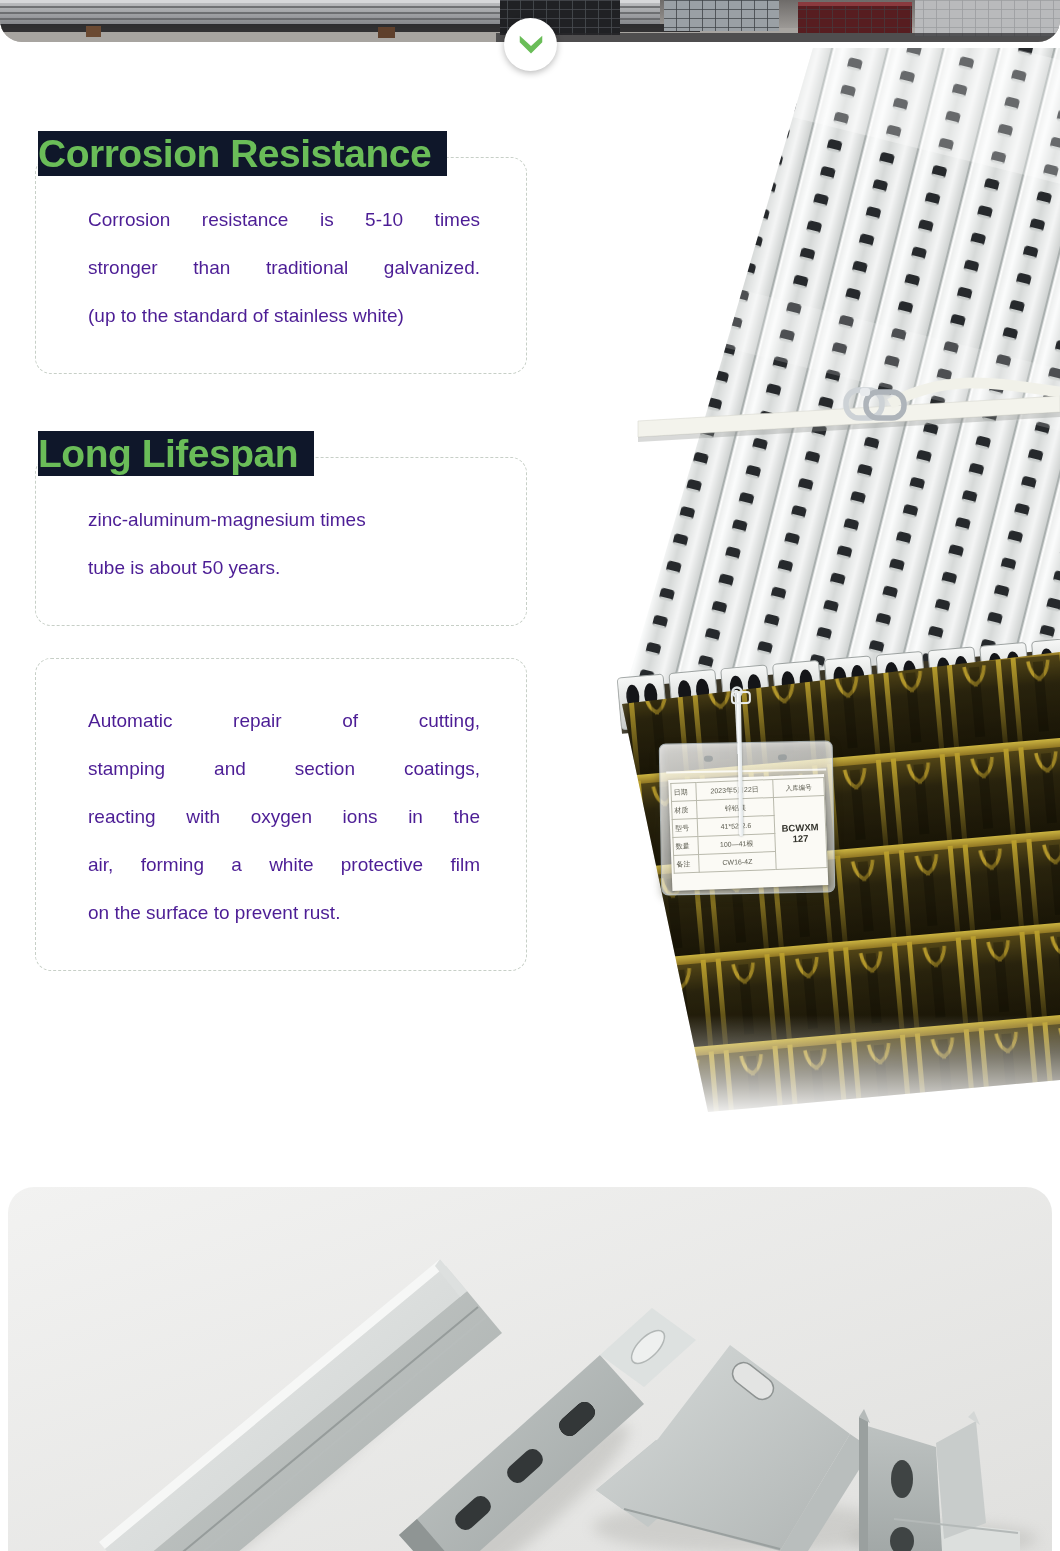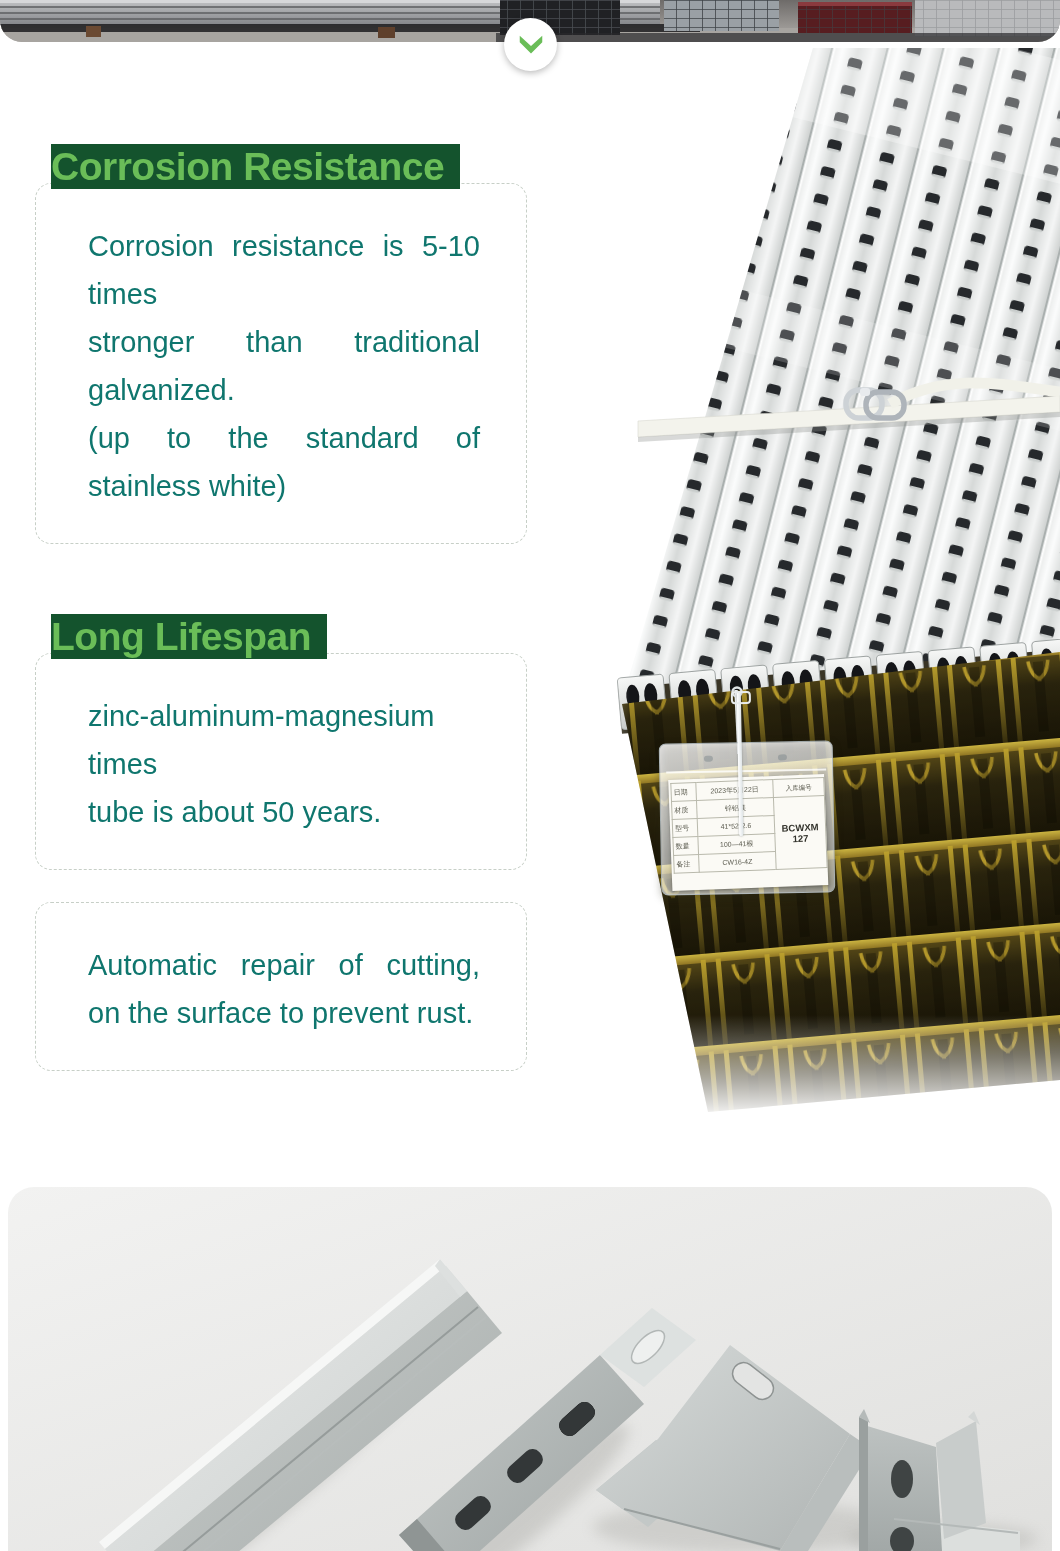--- a/index.html
+++ b/index.html
@@ -13,26 +13,26 @@
 
   
   .scroll-btn{position:absolute;left:504px;top:18px;width:53px;height:53px;border-radius:50%;
               background:#ffffff;box-shadow:0 2px 7px rgba(0,0,0,.28);display:flex;
               align-items:center;justify-content:center;z-index:5;cursor:pointer;}
   .scroll-btn svg{width:30px;height:26px;}
 
   
   .features{position:absolute;left:35px;top:128px;width:492px;}
   .feature + .feature{margin-top:54px;}
-  .feature-title{margin:16px;font-size:39px;line-height:45px;font-weight:700;
+  .feature-title{margin:3px;font-size:39px;line-height:45px;font-weight:700;
                  color:#6abd58;letter-spacing:-.5px;display:inline-block;position:relative;
-                 z-index:2;background:#14532d;padding:0 16px 0 0;}
+                 z-index:2;background:#0f172a;padding:0 16px 0 0;}
   .feature-box{margin-top:-22px;border:1px dashed #c7cfc7;border-radius:16px;
                padding:38px 46px 33px 52px;position:relative;z-index:1;}
-  .box-line{font-size:29px;line-height:48px;color:#0f766e;}
+  .box-line{font-size:19px;line-height:48px;color:#4c1d95;}
   .feature.justify .box-line{text-align:justify;text-align-last:justify;}
   .feature.justify .box-line:last-child{text-align-last:left;}
 
   
   .bundle-photo{position:absolute;left:560px;top:40px;width:500px;height:1080px;}
   .bundle-photo > svg{position:absolute;left:0;top:0;width:500px;height:1080px;}
 
   
   .tag-pouch{position:absolute;left:100px;top:702px;width:172px;height:150px;
              background:linear-gradient(165deg,rgba(255,255,255,.8),rgba(228,234,236,.45));
@@ -124,20 +124,23 @@
           <div class="box-line">Corrosion resistance is 5-10 times</div>
           <div class="box-line">stronger than traditional galvanized.</div>
           <div class="box-line">(up to the standard of stainless white)</div>
         </div></section>
       <section class="feature"><h2 class="feature-title">Long Lifespan</h2><div class="feature-box">
           <div class="box-line">zinc-aluminum-magnesium times</div>
           <div class="box-line">tube is about 50 years.</div>
         </div></section>
       <section class="feature justify"><div class="feature-box">
           <div class="box-line">Automatic repair of cutting,</div>
+          <div class="box-line">stamping and section coatings,</div>
+          <div class="box-line">reacting with oxygen ions in the</div>
+          <div class="box-line">air, forming a white protective film</div>
           <div class="box-line">on the surface to prevent rust.</div>
         </div></section>
     </div>
 
   <div class="bundle-photo">
     <svg viewBox="0 0 500 1080">
       <defs>
         <linearGradient id="plankGrad" x1="0" y1="0" x2="1" y2="0">
           <stop offset="0" stop-color="#e2e4e3"></stop>
             <stop offset=".22" stop-color="#fbfcfc"></stop>

